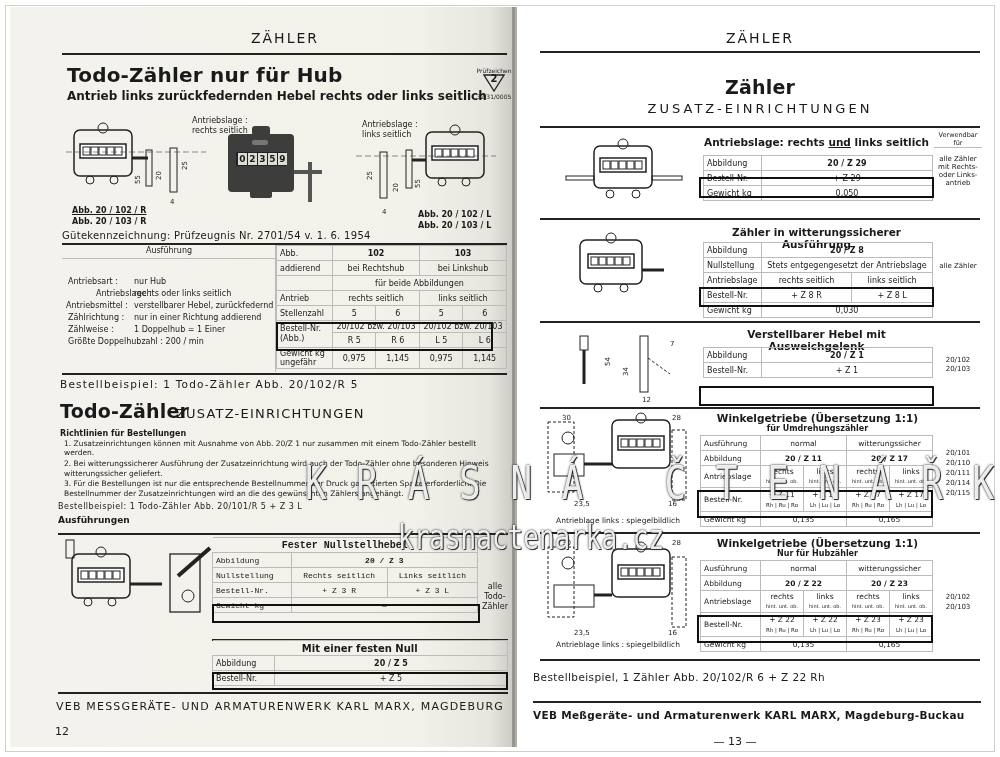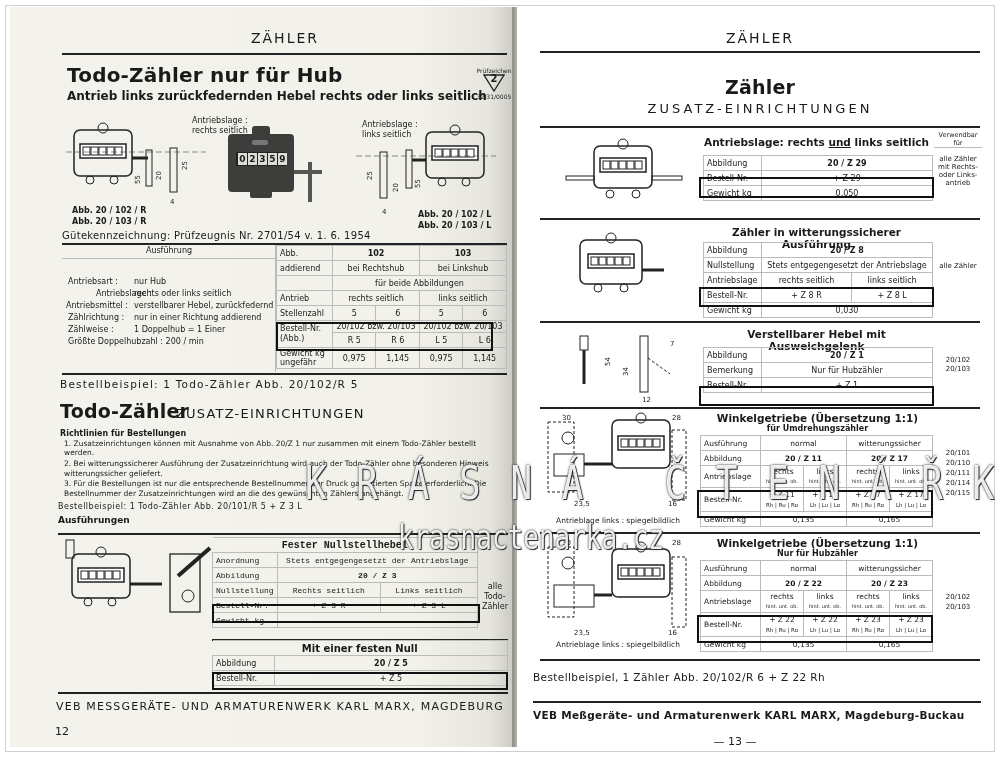--- a/index.html
+++ b/index.html
@@ -65,21 +65,21 @@
     <circle cx="48" cy="62" r="4" fill="none" stroke="#222"></circle>
   <line x1="66" y1="40" x2="82" y2="40" stroke="#222" stroke-width="3"></line>
   <rect x="80" y="32" width="6" height="36" fill="none" stroke="#222"></rect>
   <rect x="104" y="30" width="7" height="44" fill="none" stroke="#222"></rect>
   <line x1="0" y1="34" x2="140" y2="34" stroke="#444" stroke-dasharray="6,3" stroke-width=".6"></line>
   <text x="74" y="66" font-size="7" fill="#222" transform="rotate(-90 74 66)">55</text>
   <text x="95" y="62" font-size="7" fill="#222" transform="rotate(-90 95 62)">20</text>
   <text x="121" y="52" font-size="7" fill="#222" transform="rotate(-90 121 52)">25</text>
   <text x="104" y="86" font-size="7" fill="#222">4</text>
 </svg>
-<div class="small bold" style="left:72px;top:206px;">Abb. 20 / 102 / R</div>
+<div class="small bold" style="left:72px;top:206px;text-decoration:underline;">Abb. 20 / 102 / R</div>
 <div class="small bold" style="left:72px;top:217px;">Abb. 20 / 103 / R</div>
 
 <svg class="drawing" style="left:222px;top:122px;" width="100" height="84">
   <rect x="6" y="12" width="66" height="58" rx="4" fill="#3d3d3b"></rect>
   <rect x="30" y="4" width="18" height="10" rx="3" fill="#3d3d3b"></rect>
   <rect x="28" y="68" width="22" height="8" rx="2" fill="#3d3d3b"></rect>
   <rect x="30" y="18" width="16" height="5" rx="2" fill="#777"></rect>
   <rect x="72" y="48" width="28" height="4" fill="#555"></rect>
   <rect x="86" y="40" width="4" height="40" fill="#555"></rect>
   <g fill="#d9d9d2" font-size="9" font-weight="bold" font-family="DejaVu Sans">
@@ -219,24 +219,20 @@
   <line x1="120" y1="40" x2="152" y2="12" stroke="#222" stroke-width="4"></line>
   <circle cx="130" cy="60" r="6" fill="none" stroke="#222"></circle>
 </svg>
 
 <table class="tb" style="left:212px;top:537px;width:266px;font-family:Liberation Mono, monospace;">
   <tbody>
       <tr>
         <td colspan="3" class="b" style="font-size:10px;border-left:none;">Fester Nullstellhebel</td>
       </tr>
   <tr>
-        <td class="l" style="width:62px;">Anordnung</td>
-        <td colspan="2">Stets entgegengesetzt der Antriebslage</td>
-      </tr>
-  <tr>
         <td class="l">Abbildung</td>
         <td colspan="2" class="b">20 / Z 3</td>
       </tr>
   <tr>
         <td class="l">Nullstellung</td>
         <td>Rechts seitlich</td>
         <td>Links seitlich</td>
       </tr>
   <tr>
         <td class="l">Bestell-Nr.</td>
@@ -378,24 +374,20 @@
   <text x="104" y="18" font-size="7" fill="#222">7</text>
 </svg>
 <div class="txt bold" style="left:703px;top:328px;width:227px;text-align:center;font-size:10.5px;">Verstellbarer Hebel mit Ausweichgelenk</div>
 <table class="tb" style="left:703px;top:347px;width:230px;">
   <tbody>
       <tr>
         <td class="l" style="width:58px;">Abbildung</td>
         <td class="b">20 / Z 1</td>
       </tr>
   <tr>
-        <td class="l">Bemerkung</td>
-        <td>Nur für Hubzähler</td>
-      </tr>
-  <tr>
         <td class="l">Bestell-Nr.</td>
         <td>+ Z 1</td>
       </tr>
 </tbody>
   </table>
 <div class="boxed" style="left:699px;top:386px;width:235px;height:20px;"></div>
 <div class="small" style="left:936px;top:356px;width:44px;text-align:center;font-size:7px;line-height:9px;">20/102 20/103</div>
 <div class="rule" style="left:540px;top:407px;width:440px;"></div>
 
 <svg class="drawing" style="left:544px;top:410px;" width="150" height="104">

